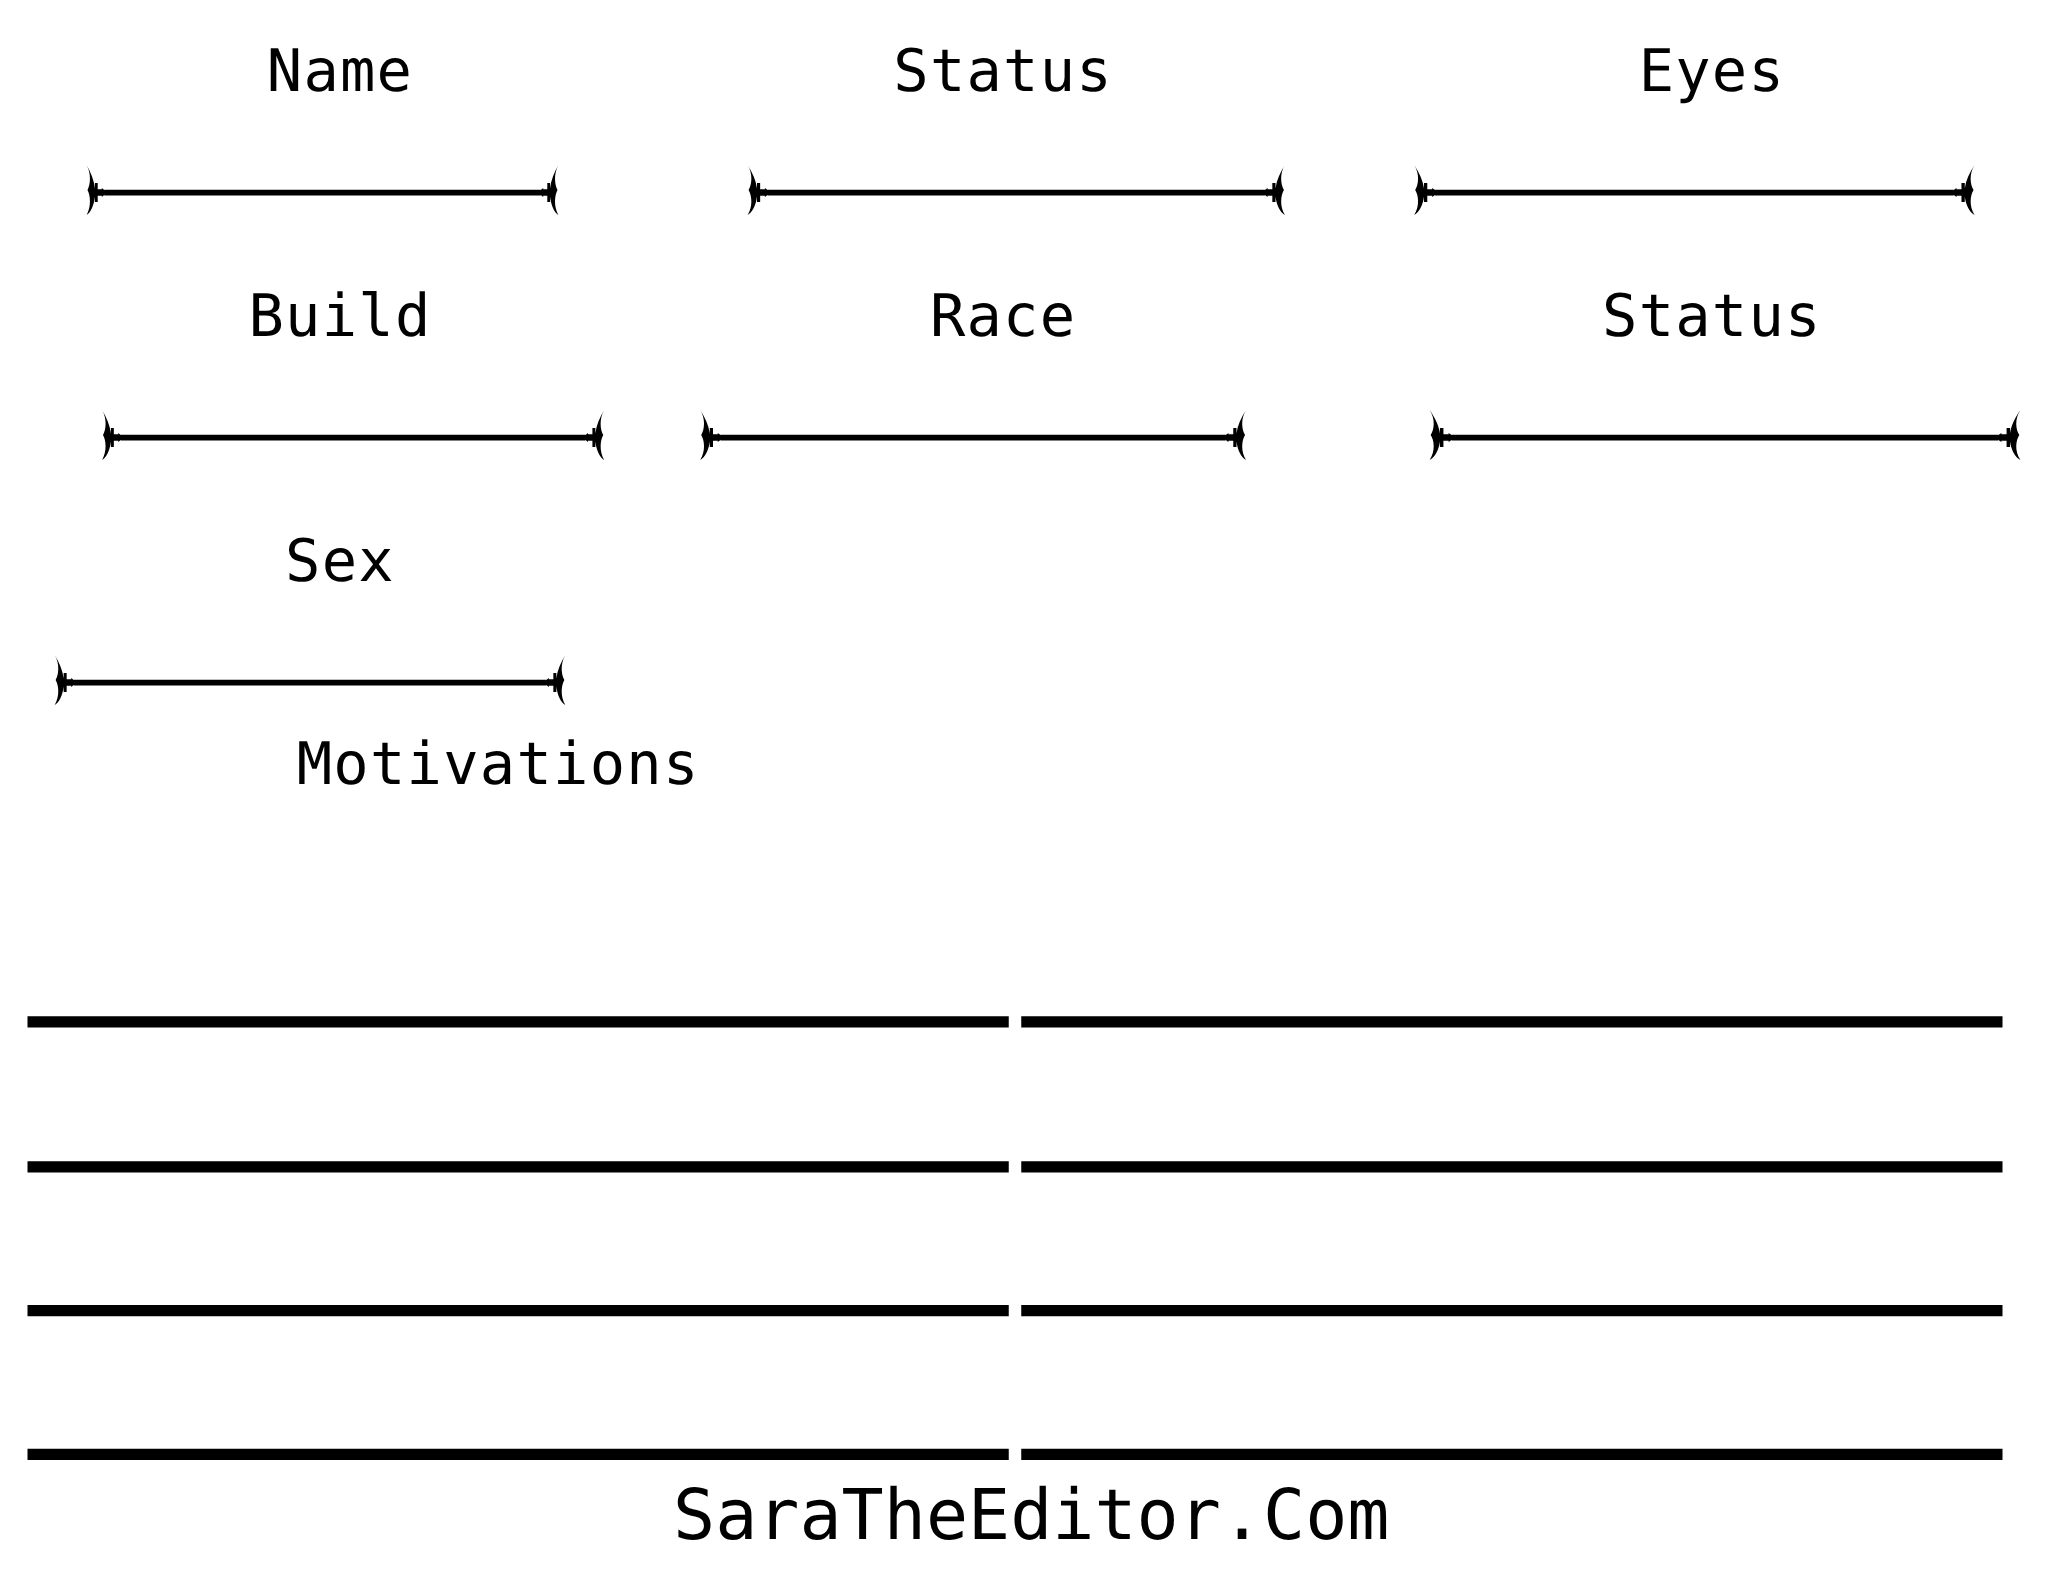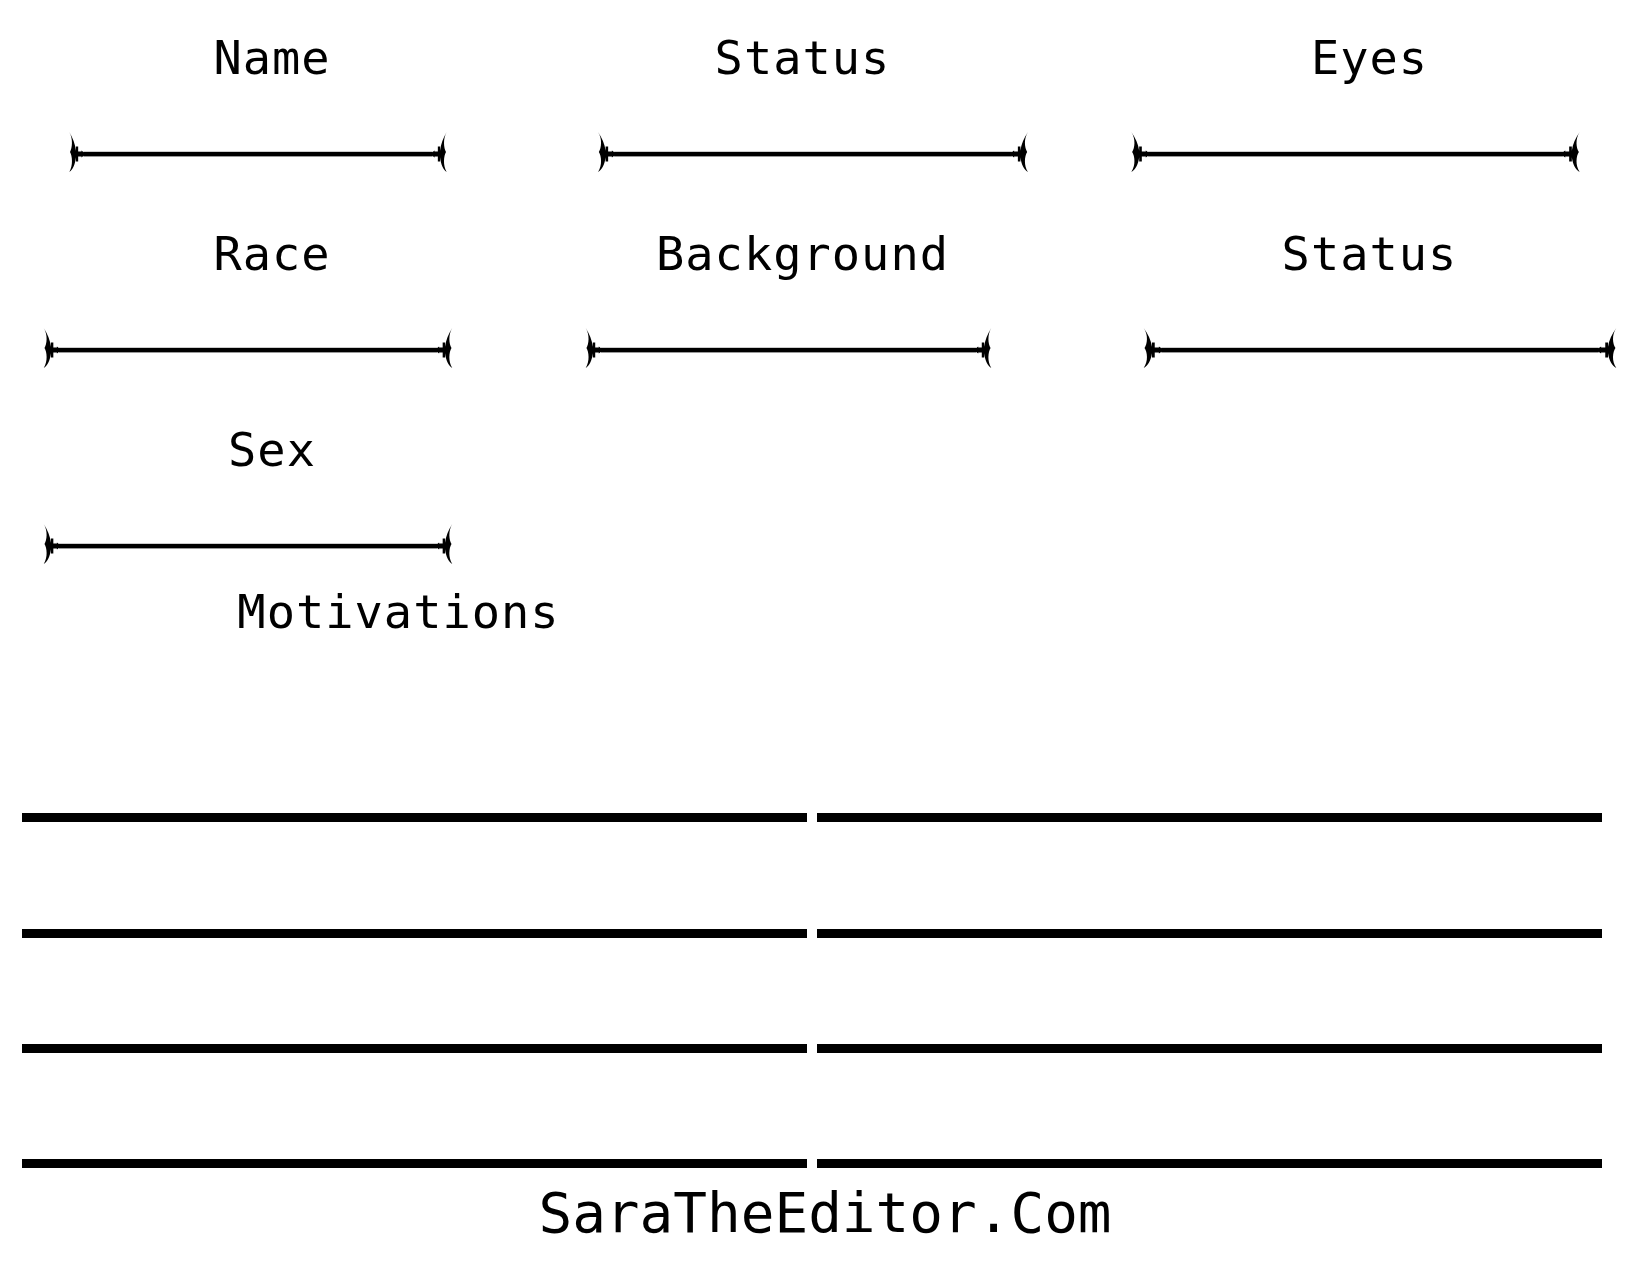--- a/index.html
+++ b/index.html
@@ -182,46 +182,46 @@
         <svg viewBox="0 0 400 28" preserveAspectRatio="none" xmlns="http://www.w3.org/2000/svg">
           <path d="M5.5,3 C9.5,6.5 8.5,11 6.2,13 C8.5,15 9.5,19.5 5.5,23 C9,22 11.5,19 12.3,15.6 L12.3,17.8 L14.6,17.8 L14.6,15.3 L18,15.3 L22.5,14 L18,12.7 L14.6,12.7 L14.6,10.2 L12.3,10.2 L12.3,12.4 C11.5,9 9,6 5.5,3 Z" fill="#000000"></path>
           <path d="M394.5,3 C390.5,6.5 391.5,11 393.8,13 C391.5,15 390.5,19.5 394.5,23 C391,22 388.5,19 387.7,15.6 L387.7,17.8 L385.4,17.8 L385.4,15.3 L382,15.3 L377.5,14 L382,12.7 L385.4,12.7 L385.4,10.2 L387.7,10.2 L387.7,12.4 C388.5,9 391,6 394.5,3 Z" fill="#000000"></path>
           <polygon points="22.5,14 18,12.2 18,15.8" fill="#000000"></polygon>
           <polygon points="377.5,14 382,12.2 382,15.8" fill="#000000"></polygon>
           <rect x="20" y="12.9" width="360" height="2.3" fill="#000000"></rect>
         </svg>
       </div>
     </div>
 
+    <div class="field col2">
+      <div class="field-label">Build</div>
+      <div class="orn-rule">
+        <svg viewBox="0 0 400 28" preserveAspectRatio="none" xmlns="http://www.w3.org/2000/svg">
+          <path d="M5.5,3 C9.5,6.5 8.5,11 6.2,13 C8.5,15 9.5,19.5 5.5,23 C9,22 11.5,19 12.3,15.6 L12.3,17.8 L14.6,17.8 L14.6,15.3 L18,15.3 L22.5,14 L18,12.7 L14.6,12.7 L14.6,10.2 L12.3,10.2 L12.3,12.4 C11.5,9 9,6 5.5,3 Z" fill="#000000"></path>
+          <path d="M394.5,3 C390.5,6.5 391.5,11 393.8,13 C391.5,15 390.5,19.5 394.5,23 C391,22 388.5,19 387.7,15.6 L387.7,17.8 L385.4,17.8 L385.4,15.3 L382,15.3 L377.5,14 L382,12.7 L385.4,12.7 L385.4,10.2 L387.7,10.2 L387.7,12.4 C388.5,9 391,6 394.5,3 Z" fill="#000000"></path>
+          <polygon points="22.5,14 18,12.2 18,15.8" fill="#000000"></polygon>
+          <polygon points="377.5,14 382,12.2 382,15.8" fill="#000000"></polygon>
+          <rect x="20" y="12.9" width="360" height="2.3" fill="#000000"></rect>
+        </svg>
+      </div>
+    </div>
 
     <div class="field col3">
       <div class="field-label">Race</div>
       <div class="orn-rule">
         <svg viewBox="0 0 400 28" preserveAspectRatio="none" xmlns="http://www.w3.org/2000/svg">
           <path d="M5.5,3 C9.5,6.5 8.5,11 6.2,13 C8.5,15 9.5,19.5 5.5,23 C9,22 11.5,19 12.3,15.6 L12.3,17.8 L14.6,17.8 L14.6,15.3 L18,15.3 L22.5,14 L18,12.7 L14.6,12.7 L14.6,10.2 L12.3,10.2 L12.3,12.4 C11.5,9 9,6 5.5,3 Z" fill="#000000"></path>
           <path d="M394.5,3 C390.5,6.5 391.5,11 393.8,13 C391.5,15 390.5,19.5 394.5,23 C391,22 388.5,19 387.7,15.6 L387.7,17.8 L385.4,17.8 L385.4,15.3 L382,15.3 L377.5,14 L382,12.7 L385.4,12.7 L385.4,10.2 L387.7,10.2 L387.7,12.4 C388.5,9 391,6 394.5,3 Z" fill="#000000"></path>
           <polygon points="22.5,14 18,12.2 18,15.8" fill="#000000"></polygon>
           <polygon points="377.5,14 382,12.2 382,15.8" fill="#000000"></polygon>
           <rect x="20" y="12.9" width="360" height="2.3" fill="#000000"></rect>
         </svg>
       </div>
     </div>
 
-    <div class="field col1">
-      <div class="field-label">Background</div>
-      <div class="orn-rule">
-        <svg viewBox="0 0 400 28" preserveAspectRatio="none" xmlns="http://www.w3.org/2000/svg">
-          <path d="M5.5,3 C9.5,6.5 8.5,11 6.2,13 C8.5,15 9.5,19.5 5.5,23 C9,22 11.5,19 12.3,15.6 L12.3,17.8 L14.6,17.8 L14.6,15.3 L18,15.3 L22.5,14 L18,12.7 L14.6,12.7 L14.6,10.2 L12.3,10.2 L12.3,12.4 C11.5,9 9,6 5.5,3 Z" fill="#000000"></path>
-          <path d="M394.5,3 C390.5,6.5 391.5,11 393.8,13 C391.5,15 390.5,19.5 394.5,23 C391,22 388.5,19 387.7,15.6 L387.7,17.8 L385.4,17.8 L385.4,15.3 L382,15.3 L377.5,14 L382,12.7 L385.4,12.7 L385.4,10.2 L387.7,10.2 L387.7,12.4 C388.5,9 391,6 394.5,3 Z" fill="#000000"></path>
-          <polygon points="22.5,14 18,12.2 18,15.8" fill="#000000"></polygon>
-          <polygon points="377.5,14 382,12.2 382,15.8" fill="#000000"></polygon>
-          <rect x="20" y="12.9" width="360" height="2.3" fill="#000000"></rect>
-        </svg>
-      </div>
-    </div>
 
     <div class="field col2">
       <div class="field-label">Status</div>
       <div class="orn-rule">
         <svg viewBox="0 0 400 28" preserveAspectRatio="none" xmlns="http://www.w3.org/2000/svg">
           <path d="M5.5,3 C9.5,6.5 8.5,11 6.2,13 C8.5,15 9.5,19.5 5.5,23 C9,22 11.5,19 12.3,15.6 L12.3,17.8 L14.6,17.8 L14.6,15.3 L18,15.3 L22.5,14 L18,12.7 L14.6,12.7 L14.6,10.2 L12.3,10.2 L12.3,12.4 C11.5,9 9,6 5.5,3 Z" fill="#000000"></path>
           <path d="M394.5,3 C390.5,6.5 391.5,11 393.8,13 C391.5,15 390.5,19.5 394.5,23 C391,22 388.5,19 387.7,15.6 L387.7,17.8 L385.4,17.8 L385.4,15.3 L382,15.3 L377.5,14 L382,12.7 L385.4,12.7 L385.4,10.2 L387.7,10.2 L387.7,12.4 C388.5,9 391,6 394.5,3 Z" fill="#000000"></path>
           <polygon points="22.5,14 18,12.2 18,15.8" fill="#000000"></polygon>
           <polygon points="377.5,14 382,12.2 382,15.8" fill="#000000"></polygon>
           <rect x="20" y="12.9" width="360" height="2.3" fill="#000000"></rect>

